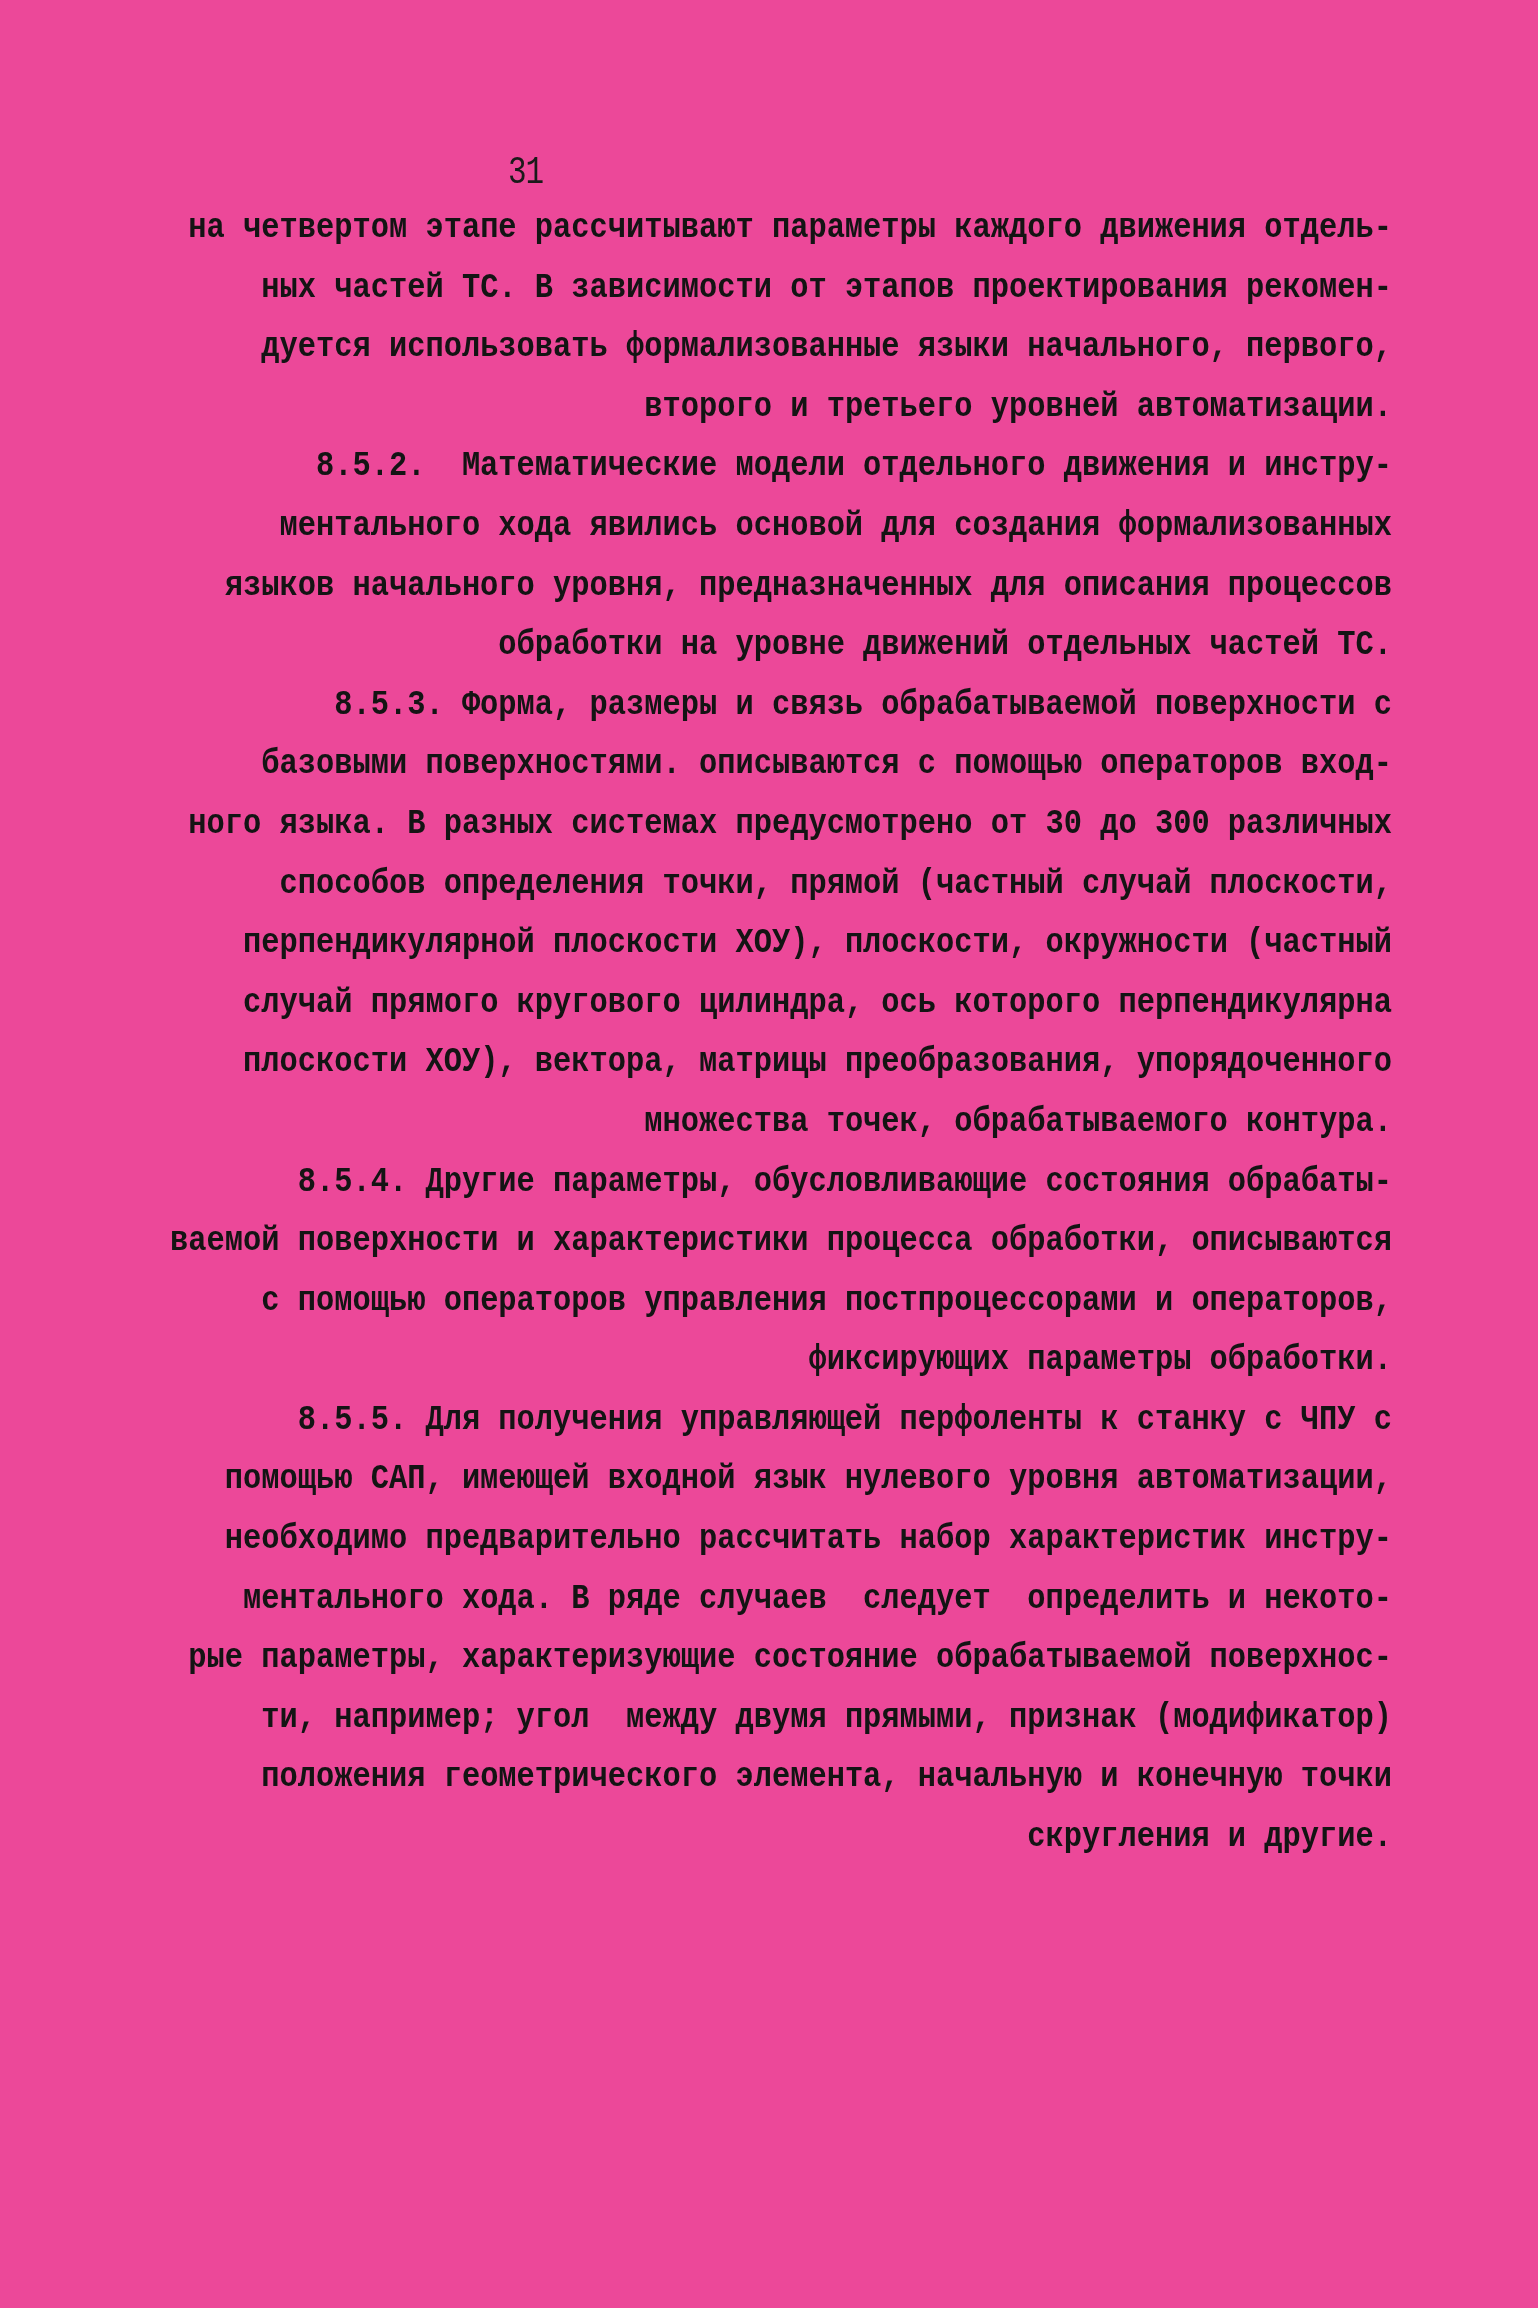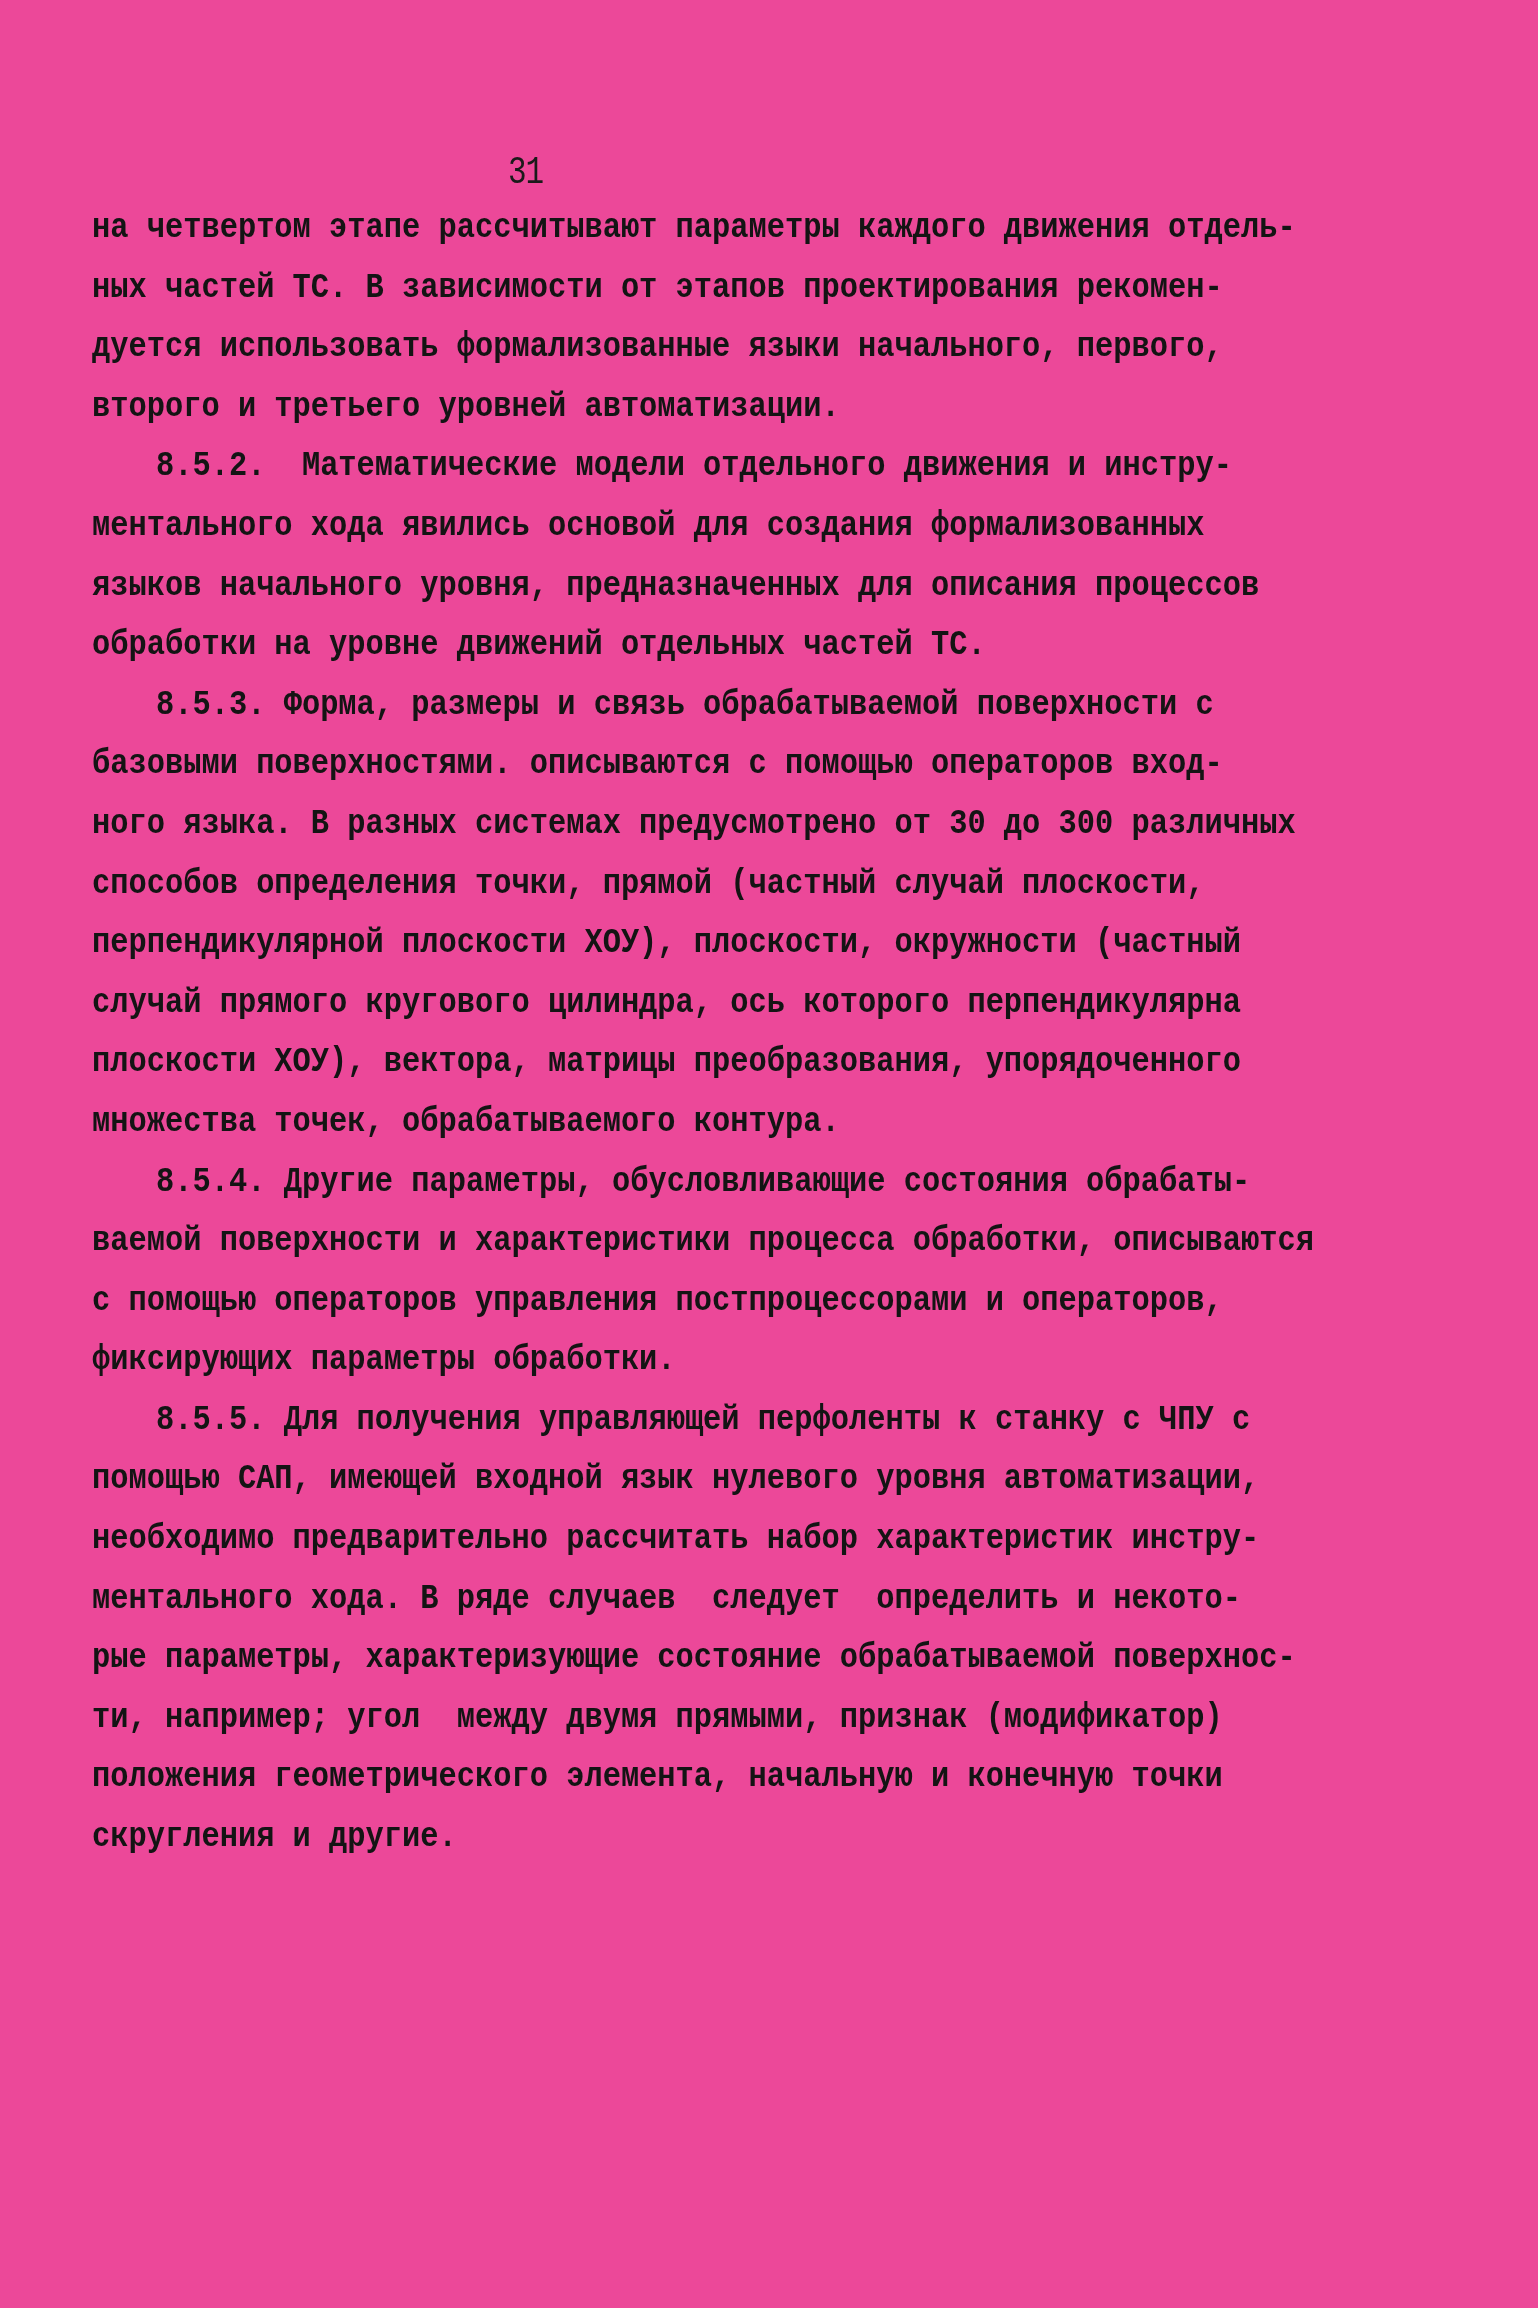--- a/index.html
+++ b/index.html
@@ -31,20 +31,21 @@
       transform: scaleY(1.25);
       transform-origin: left top;
       color: #1a1a1a;
       letter-spacing: -1px;
     }
     .body-text {
       position: absolute;
       left: 92px;
       top: 204px;
       width: 1300px;
+      text-align: right;
     }
     .line {
       display: block;
       height: 59.6px;
       font-family: "Liberation Mono", "DejaVu Sans Mono", monospace;
       font-size: 30.4px;
       line-height: 40px;
       white-space: pre;
       color: #141414;
       font-weight: bold;

